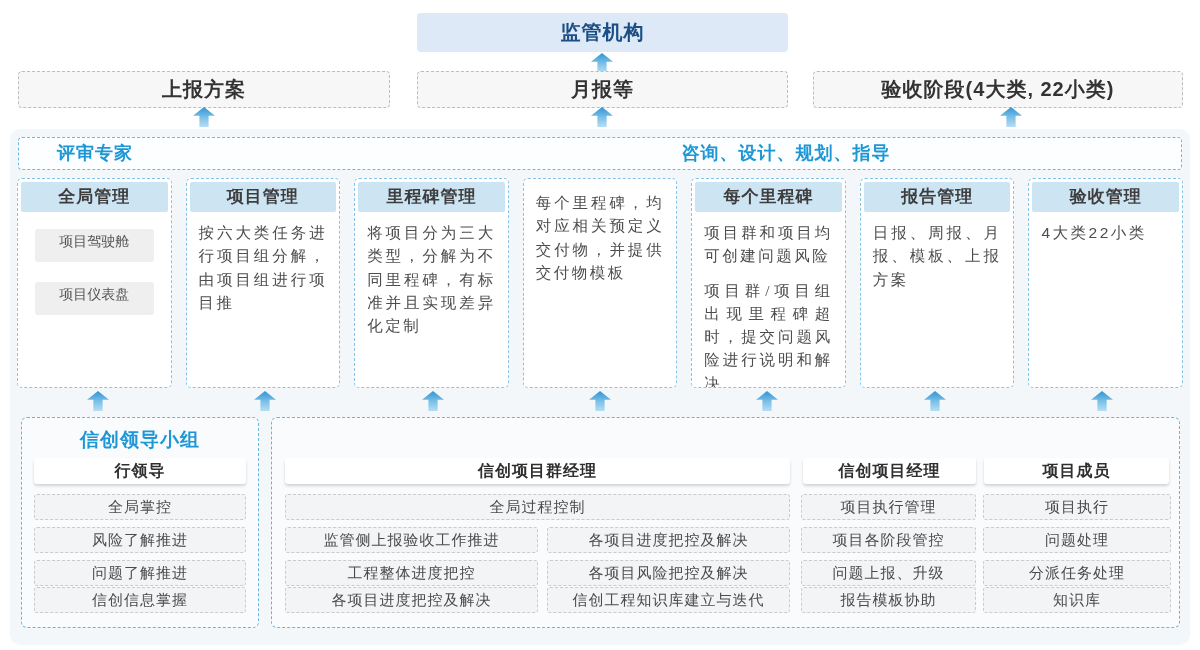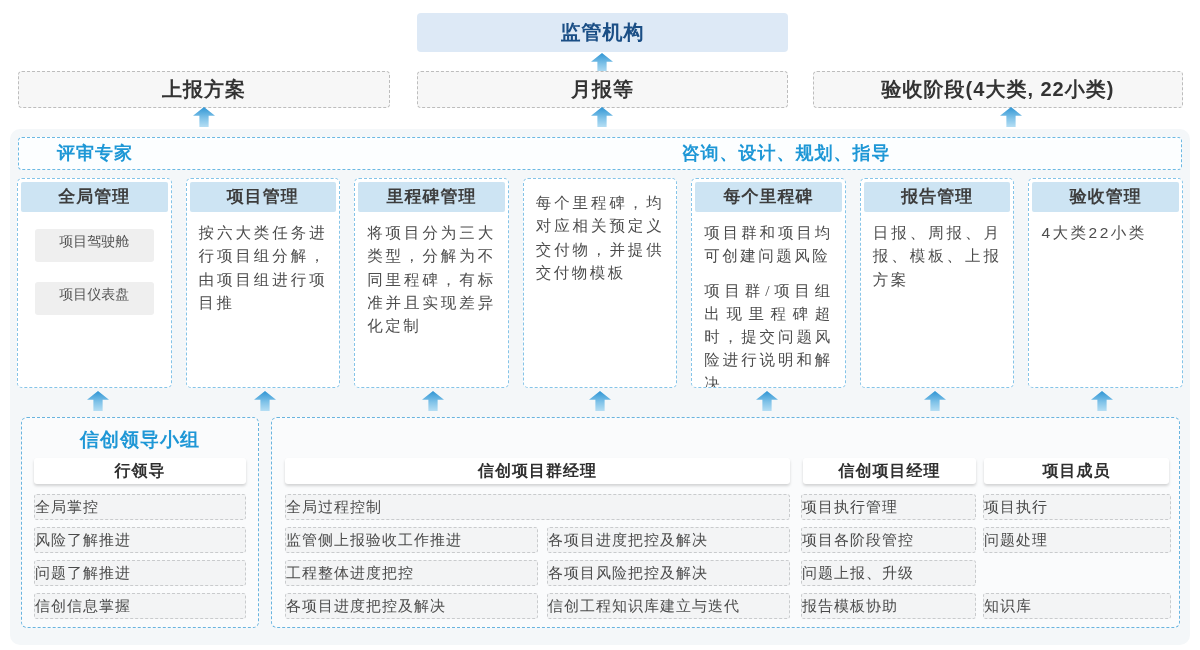--- a/index.html
+++ b/index.html
@@ -54,23 +54,23 @@
   .group{position:absolute;top:417px;height:211px;box-sizing:border-box;
     background:rgba(255,255,255,0.5);border:1px dashed #69b4df;border-radius:6px;}
   .leader-group{left:21px;width:238px;}
   .exec-group{left:271px;width:909px;}
   .group-title{position:absolute;left:0;right:0;top:9px;text-align:center;
     font-size:19px;font-weight:bold;color:#1e97d6;letter-spacing:1px;}
   .pill{position:absolute;top:40px;height:26px;line-height:26px;background:#ffffff;
     border-radius:3px;box-shadow:0 2px 3px rgba(0,0,0,0.16);text-align:center;
     font-size:16px;font-weight:bold;color:#2f2f2f;letter-spacing:1px;}
   .ditem{position:absolute;height:26px;line-height:24px;box-sizing:border-box;
-    background:#f3f4f5;border:1px dashed #c9cbcd;border-radius:3px;text-align:left;
+    background:#f3f4f5;border:1px dashed #c9cbcd;border-radius:3px;text-align:center;
     font-size:15px;color:#4b4b4b;letter-spacing:1px;white-space:nowrap;overflow:hidden;}
-  .r0{top:76px;} .r1{top:109px;} .r2{top:142px;} .r3{top:175px;}
+  .r0{top:76px;} .r1{top:109px;} .r2{top:142px;} .r3{top:169px;}
 
   
   .lg-pill{left:12px;right:12px;}
   .lg-item{left:12px;right:12px;}
 
   
   .pmg-pill{left:13px;width:505px;}
   .pmg-full{left:13px;width:505px;}
   .pmg-l{left:13px;width:253px;}
   .pmg-r{left:275px;width:243px;}
@@ -173,14 +173,15 @@
 
   <div class="pill pm-pill">信创项目经理</div>
   <div class="ditem pm-item r0">项目执行管理</div>
   <div class="ditem pm-item r1">项目各阶段管控</div>
   <div class="ditem pm-item r2">问题上报、升级</div>
   <div class="ditem pm-item r3">报告模板协助</div>
 
   <div class="pill mb-pill">项目成员</div>
   <div class="ditem mb-item r1">问题处理</div>
   <div class="ditem mb-item r0">项目执行</div>
+  <div class="ditem mb-item r2">分派任务处理</div>
   <div class="ditem mb-item r3">知识库</div>
 </div>
 
 </body></html>

